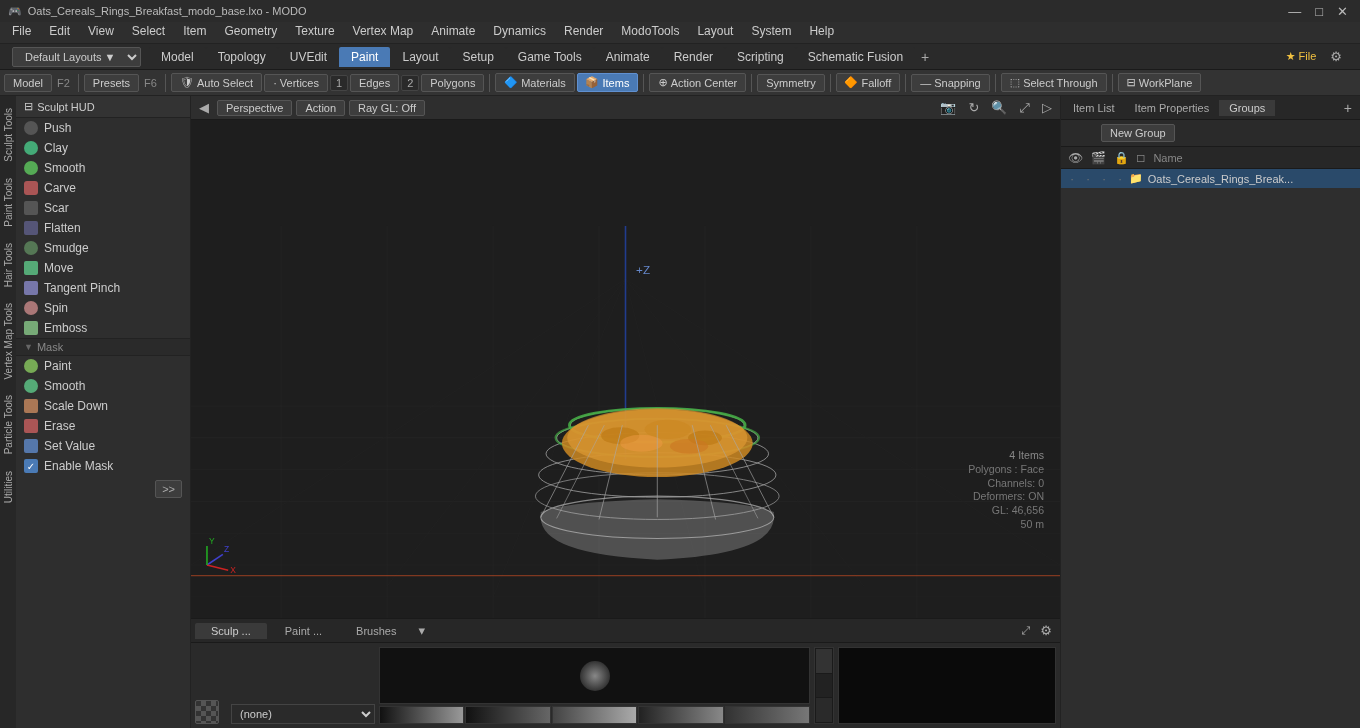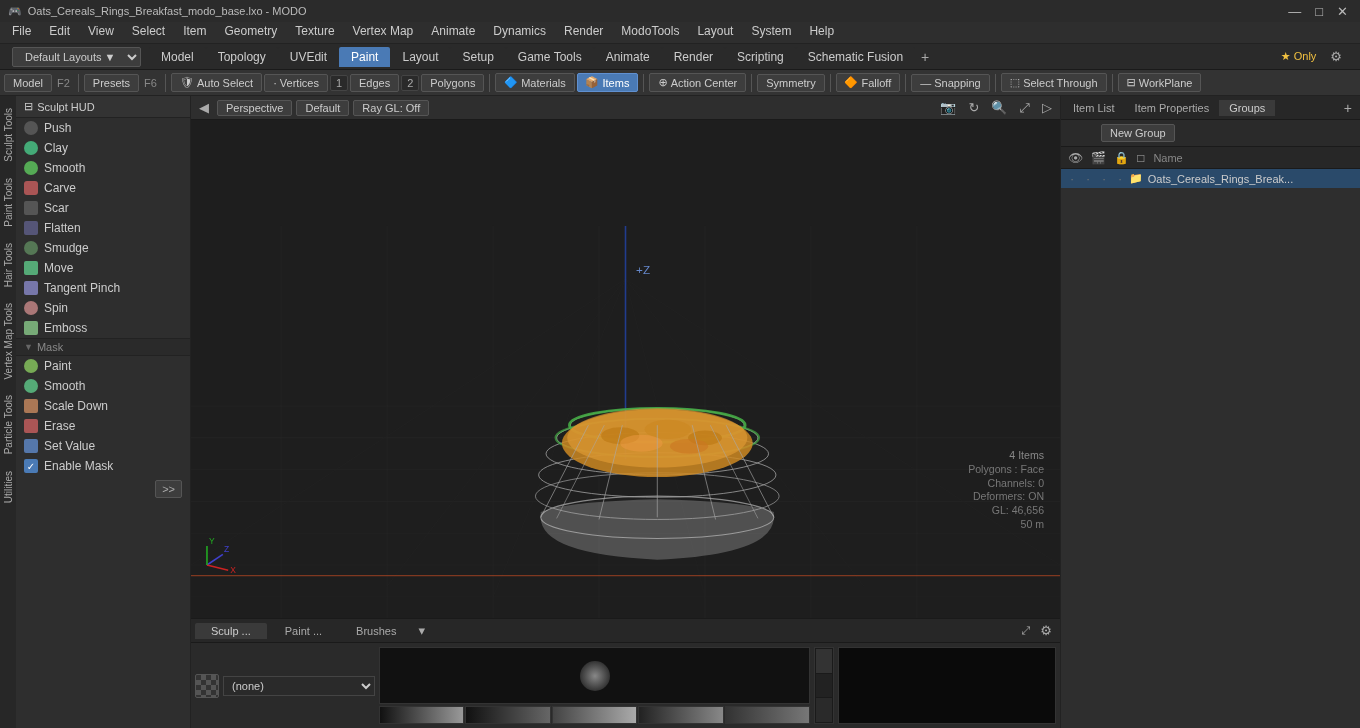--- a/index.html
+++ b/index.html
@@ -60,21 +60,21 @@
     .grid-svg { position: absolute; top: 0; left: 0; width: 100%; height: 100%; }
 
     
     #bottom-panel { height: 110px; background: #2a2a2a; border-top: 1px solid #1a1a1a; display: flex; flex-direction: column; }
     #bottom-tabs { background: #272727; height: 24px; display: flex; align-items: center; padding: 0 4px; gap: 2px; border-bottom: 1px solid #1a1a1a; }
     .bottom-tab { color: #aaa; padding: 2px 16px; font-size: 11px; cursor: pointer; border-radius: 2px 2px 0 0; }
     .bottom-tab.active { background: #3a3a3a; color: #ccc; }
     .bottom-tab-icon { color: #aaa; padding: 2px 4px; cursor: pointer; font-size: 13px; }
     .bottom-expand { color: #aaa; padding: 2px 4px; cursor: pointer; font-size: 11px; margin-left: auto; }
     #bottom-content { display: flex; flex: 1; padding: 4px; gap: 4px; }
-    #brush-selector { width: 180px; display: flex; align-items: center; gap: 4px; }
+    #brush-selector { width: 180px; display: flex; align-items: flex-end; gap: 12px; }
     .brush-select { background: #2a2a2a; border: 1px solid #444; color: #ccc; padding: 2px 4px; font-size: 11px; flex: 1; cursor: pointer; }
     .brush-icon { width: 24px; height: 24px; background: #3a3a3a; border: 1px solid #555; border-radius: 2px; cursor: pointer; }
     #brush-preview { flex: 1; display: flex; gap: 4px; }
 
     
     #right-panel { width: 300px; background: #2e2e2e; border-left: 1px solid #222; display: flex; flex-direction: column; }
     #right-tabs { background: #272727; height: 24px; display: flex; align-items: center; padding: 0 2px; border-bottom: 1px solid #1a1a1a; }
     .right-tab { color: #aaa; padding: 2px 10px; font-size: 11px; cursor: pointer; }
     .right-tab.active { background: #3a3a3a; color: #ccc; }
     .right-add { color: #aaa; padding: 2px 6px; cursor: pointer; font-size: 14px; margin-left: auto; }
@@ -142,21 +142,21 @@
   <span class="layout-tab">UVEdit</span>
   <span class="layout-tab active">Paint</span>
   <span class="layout-tab">Layout</span>
   <span class="layout-tab">Setup</span>
   <span class="layout-tab">Game Tools</span>
   <span class="layout-tab">Animate</span>
   <span class="layout-tab">Render</span>
   <span class="layout-tab">Scripting</span>
   <span class="layout-tab">Schematic Fusion</span>
   <span class="layout-tab-add">+</span>
-  <span class="layout-tab-star">★ Only</span>
+  <span class="layout-tab-star">★ File</span>
   <span class="layout-tab-gear">⚙</span>
 </div>
 
 <div id="toolbar">
   <span class="tb-btn">Model</span>
   <span class="tb-label">F2</span>
   <span class="tb-sep"></span>
   <span class="tb-btn">Presets</span>
   <span class="tb-label">F6</span>
   <span class="tb-sep"></span>
@@ -298,21 +298,21 @@
         <span style="background:#3d3d3d;border:1px solid #555;color:#aaa;padding:2px 6px;font-size:11px;border-radius:2px;cursor:pointer;">&gt;&gt;</span>
       </div>
     </div>
   </div>
 
   <div id="viewport-container">
 
     <div id="viewport-toolbar">
       <span class="vp-icon-btn">◀</span>
       <span class="vp-btn">Perspective</span>
-      <span class="vp-btn">Default</span>
+      <span class="vp-btn">Action</span>
       <span class="vp-btn">Ray GL: Off</span>
       <span class="vp-spacer"></span>
       <span class="vp-icon-btn">📷</span>
       <span class="vp-icon-btn">↻</span>
       <span class="vp-icon-btn">🔍</span>
       <span class="vp-icon-btn">⤢</span>
       <span class="vp-icon-btn">▷</span>
     </div>
 
     <div id="viewport">

